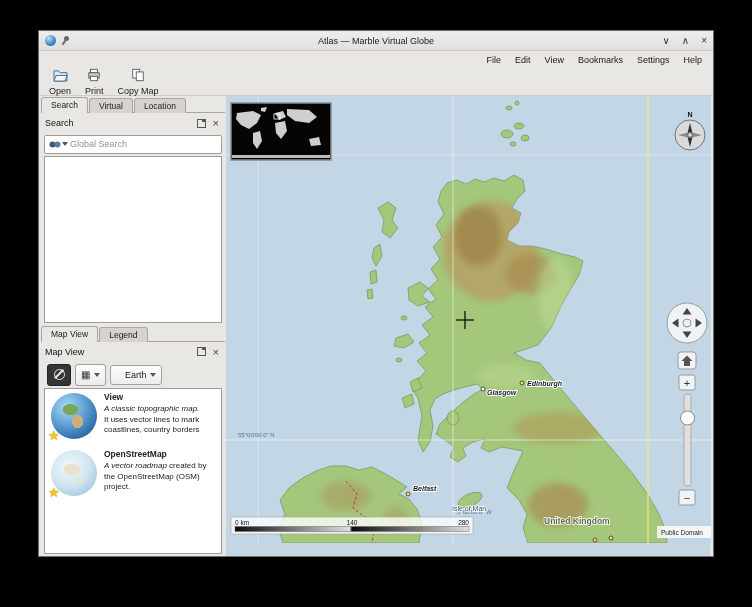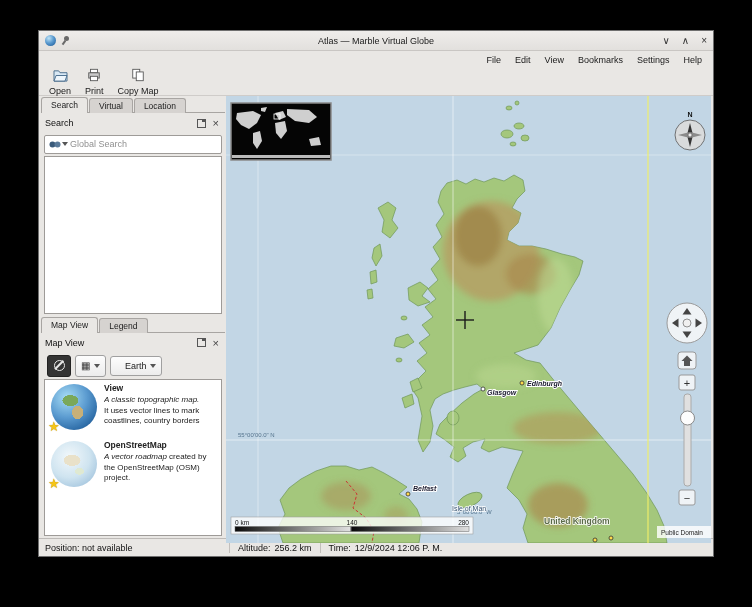--- a/index.html
+++ b/index.html
@@ -357,28 +357,15 @@
           </g>
 
           <g>
             <rect x="431" y="430" width="54" height="12" fill="rgba(255,255,255,0.8)"></rect>
             <text x="435" y="438.5" font-size="6.5" fill="#222">Public Domain</text>
           </g>
         </svg>
       </div>
     </div>
 
-    <div class="statusbar">
-      <span class="sb-pos">Position: not available</span>
-      <span class="sb-sep"></span>
-      <span class="sb-group">
-        <span>Altitude:</span>
-        <span>256.2 km</span>
-      </span>
-      <span class="sb-sep"></span>
-      <span class="sb-group">
-        <span>Time:</span>
-        <span>12/9/2024 12:06 P. M.</span>
-      </span>
-    </div>
 
   </div>
 </div>
 
 </body></html>

